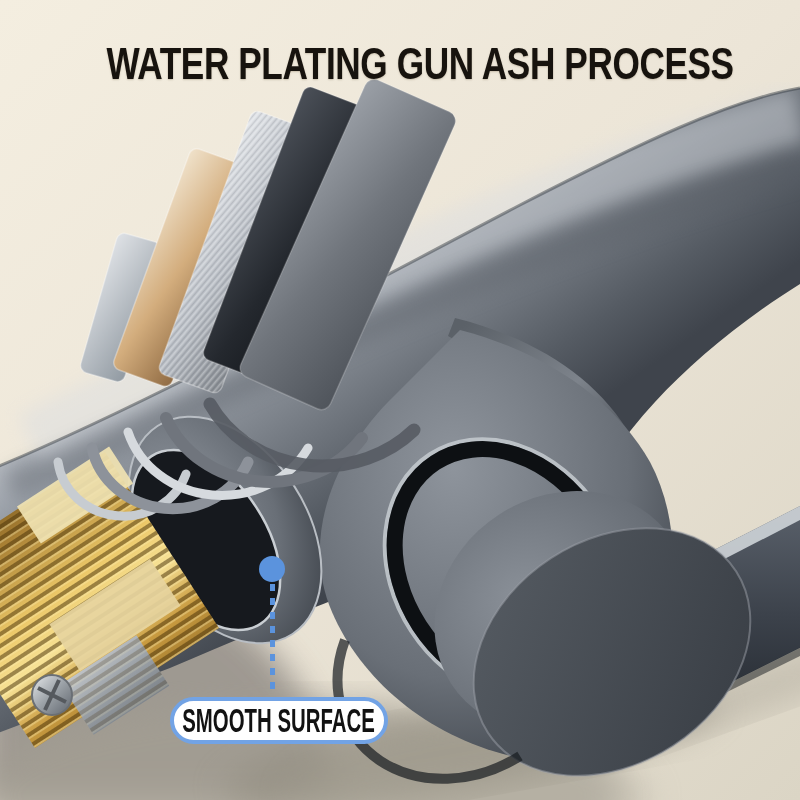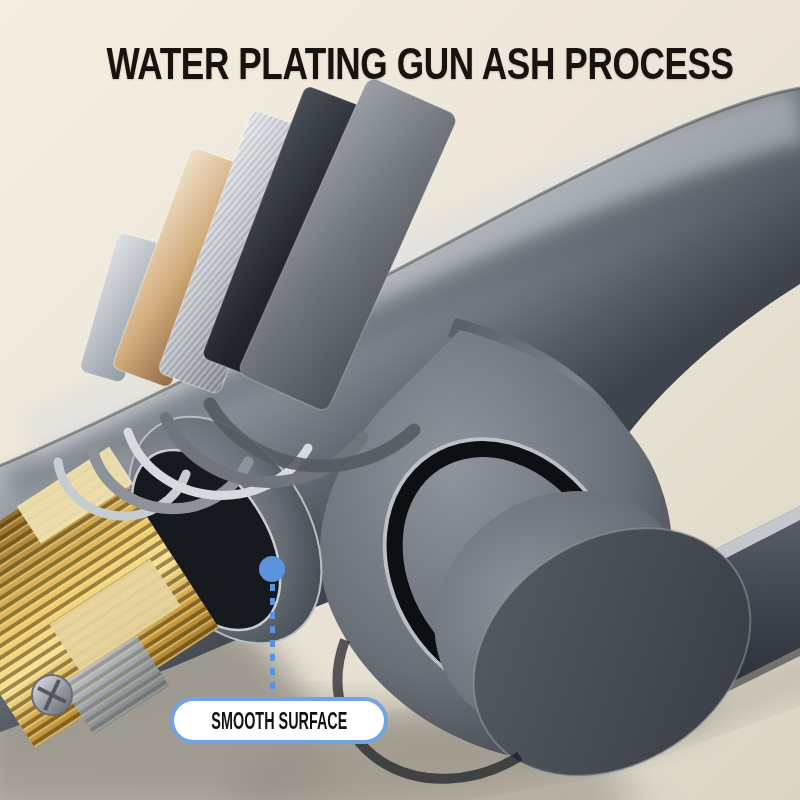--- a/index.html
+++ b/index.html
@@ -30,21 +30,21 @@
     background:var(--accent-blue);
   }
   .callout-line{
     position:absolute;left:270px;top:584px;width:5px;height:112px;
     background:repeating-linear-gradient(180deg,var(--accent-blue) 0 7px,transparent 7px 14px);
   }
   .callout-pill{
     position:absolute;left:170px;top:697px;width:218px;height:47px;box-sizing:border-box;
     background:var(--pill-bg);border:4px solid var(--pill-border);border-radius:26px;
     display:flex;align-items:center;justify-content:center;
-    color:var(--pill-text);font-weight:800;font-size:24px;white-space:nowrap;
+    color:var(--pill-text);font-weight:800;font-size:34px;white-space:nowrap;
   }
   .callout-pill span{display:inline-block;transform:scaleX(.60);transform-origin:50% 50%;}
 </style>
 </head>
 <body>
 
 <div class="stage">
 
 <svg width="800" height="800" viewBox="0 0 800 800">
   <defs>

